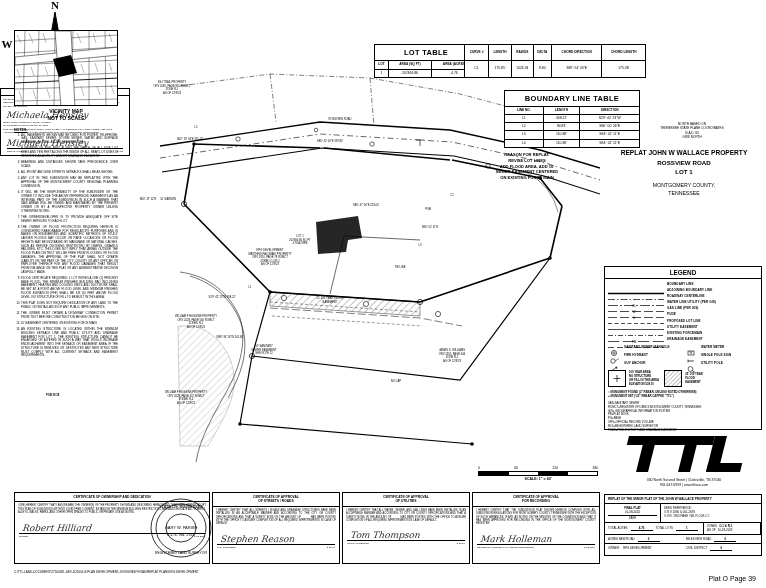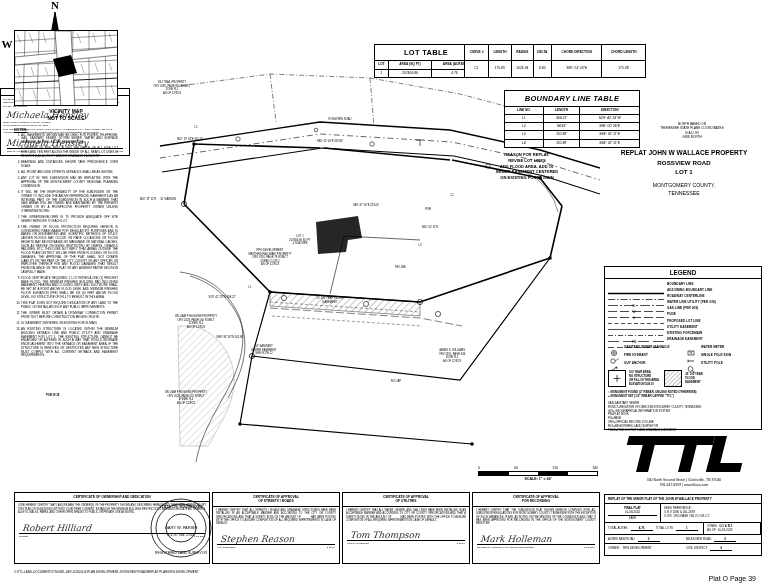--- a/index.html
+++ b/index.html
@@ -33,21 +33,21 @@
   #notes li { font-size:2.9px; line-height:1.28; margin-bottom:2.6px;
               text-align:justify; list-style:decimal; }
 
   
   #plan { position:absolute; left:120px; top:26px; width:480px; height:450px; }
   #plan svg { display:block; }
 
   
   #lot-table   { left:374px; top:44px;  width:104px; height:34px; border:none; }
   #curve-table { left:464px; top:44px;  width:182px; height:34px; border:none; }
-  #bline-table { left:504px; top:90px;  width:136px; height:58px; border:none;font-style:italic; }
+  #bline-table { left:504px; top:90px;  width:136px; height:58px; border:none; }
 
   
   #compass { left:636px; top:34px; width:110px; height:88px; border:none; }
 
   
   #northnote { position:absolute; left:624px; top:122px; width:136px;
                text-align:center; font-size:3.1px; line-height:1.4; }
 
   
   #reason { position:absolute; left:452px; top:152px; width:150px;

